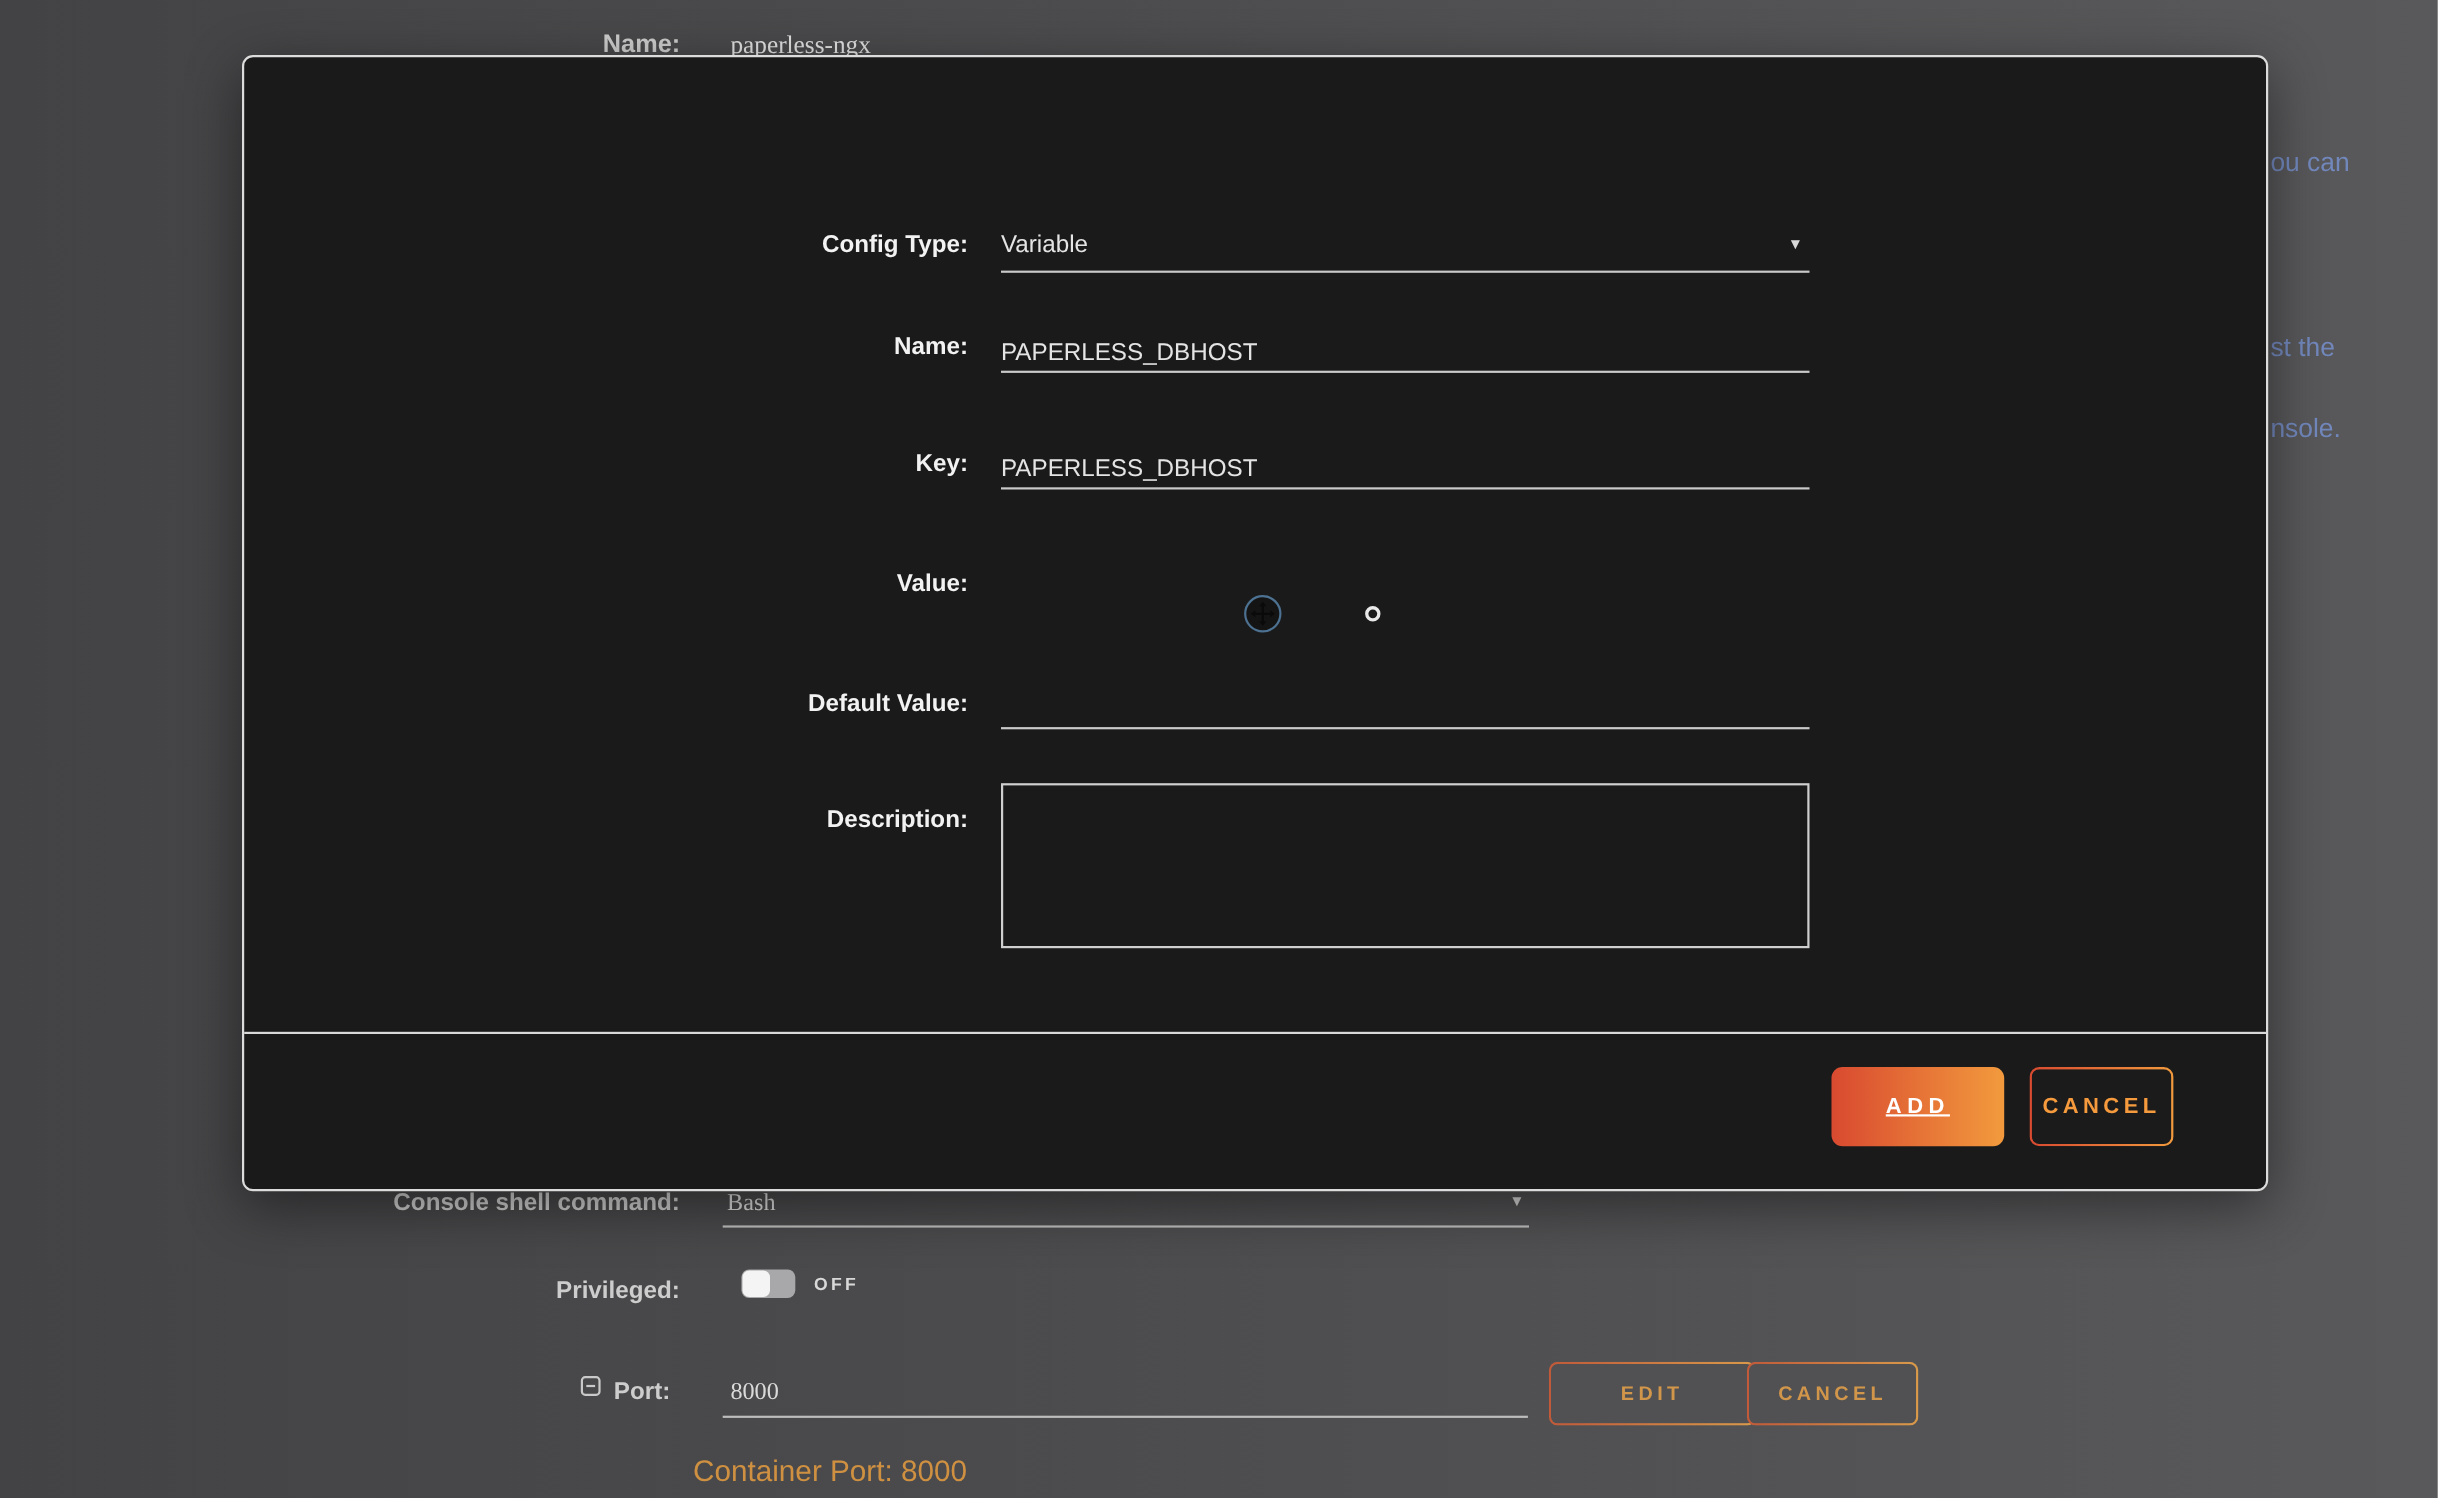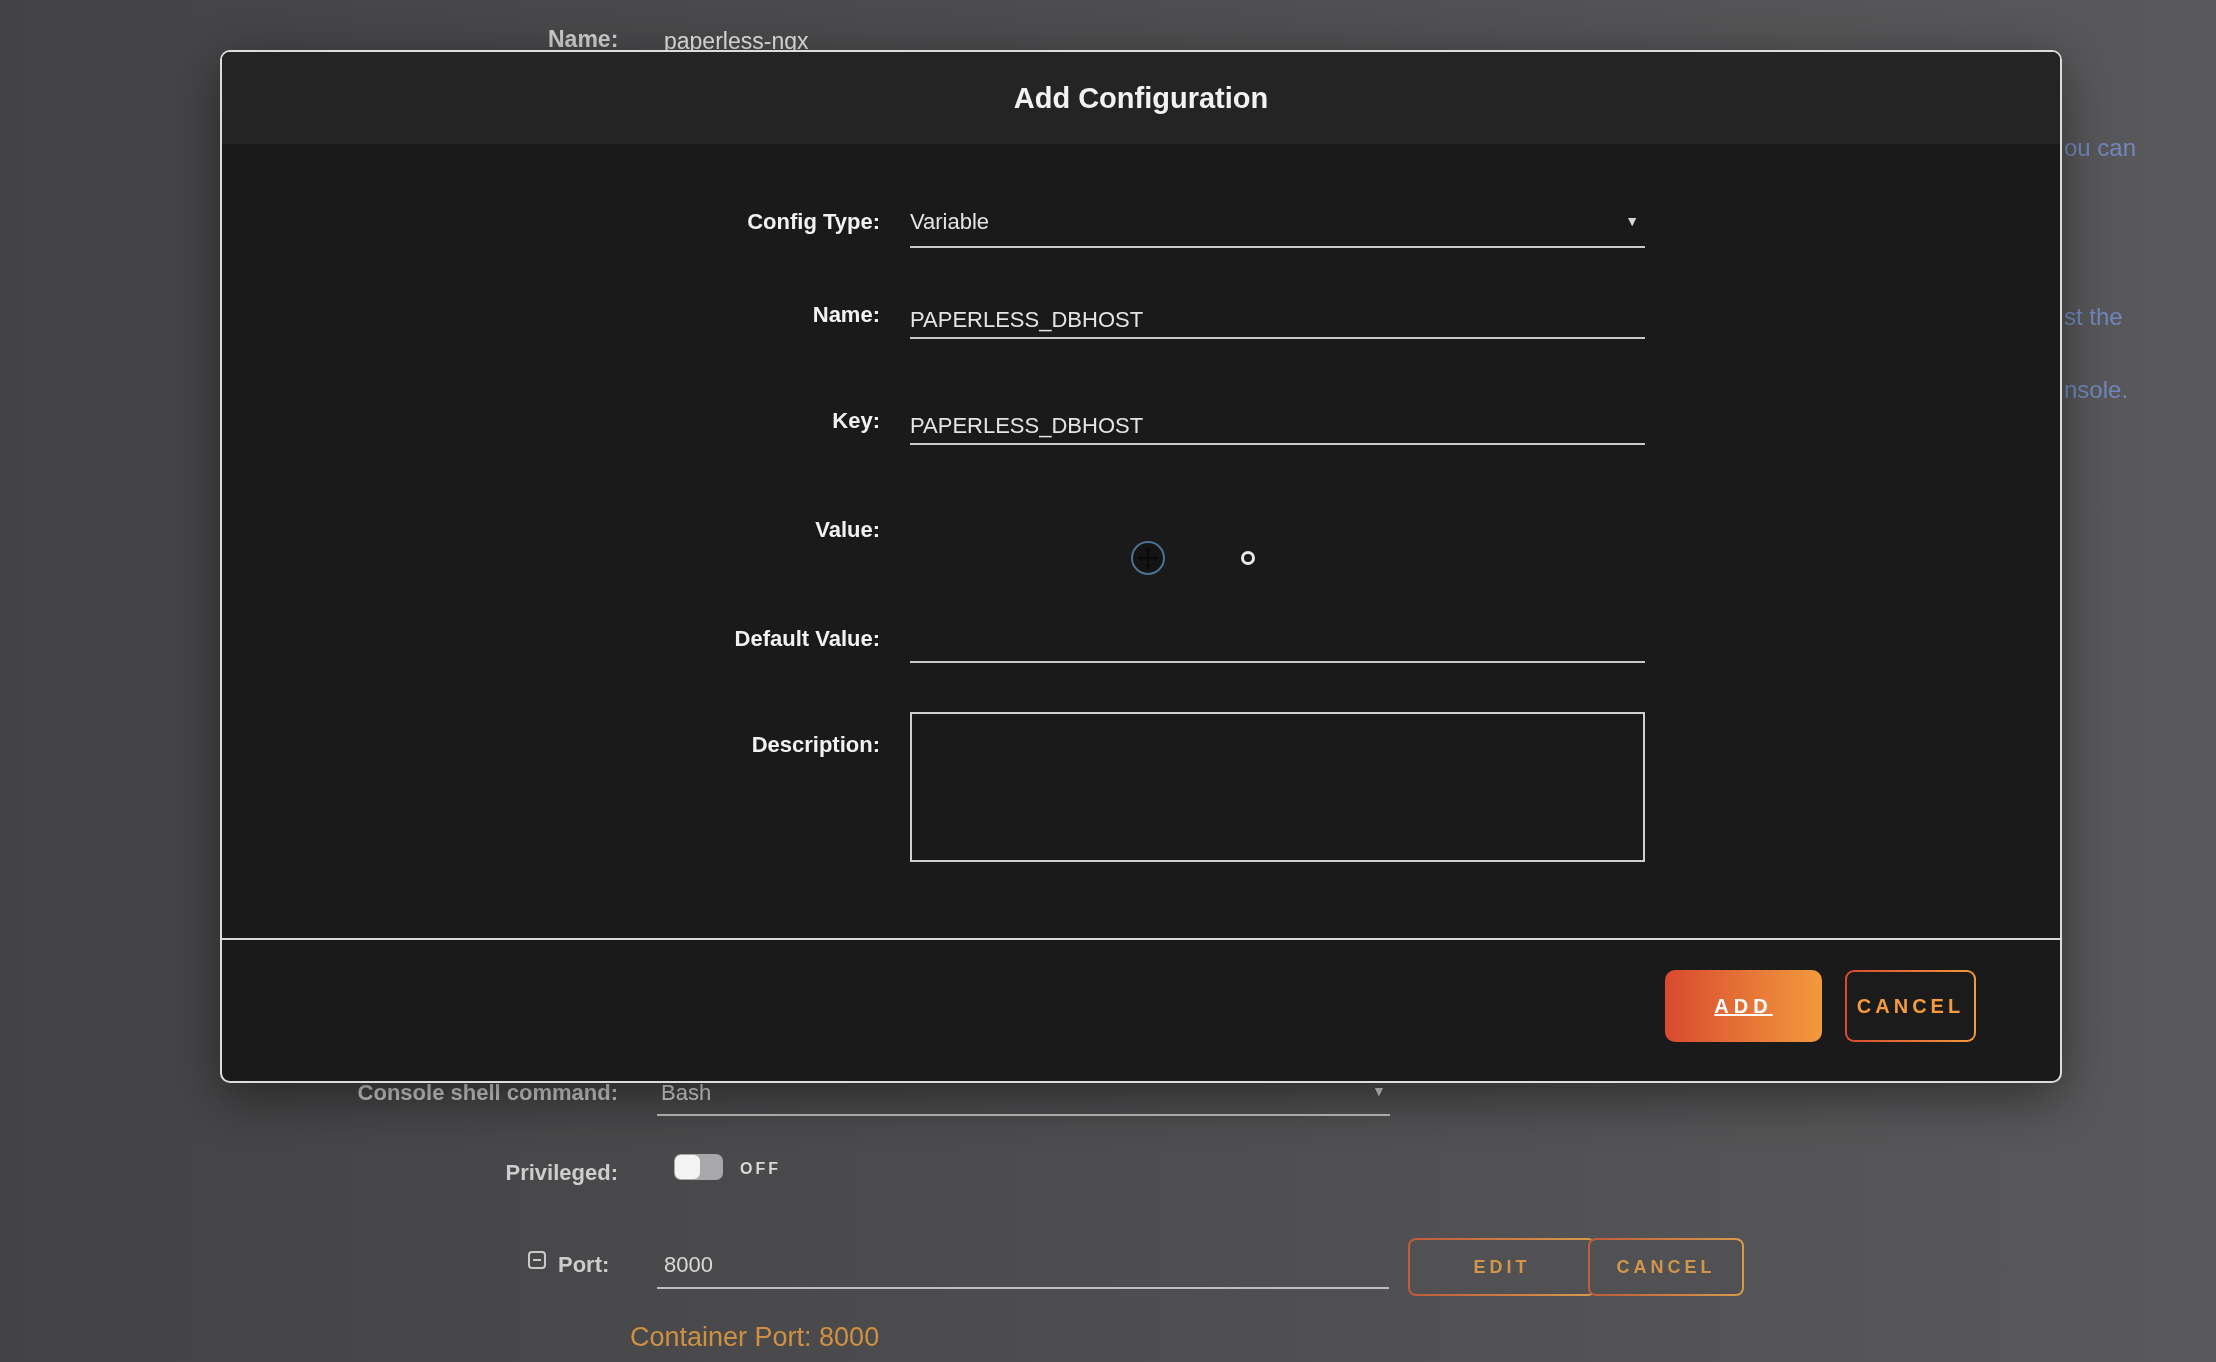--- a/index.html
+++ b/index.html
@@ -12,21 +12,21 @@
   }
   *{margin:0;padding:0;box-sizing:border-box;}
   html,body{width:2216px;height:1362px;overflow:hidden;}
   body{font-family:"Liberation Sans","DejaVu Sans",sans-serif;}
   .screen{position:relative;width:2216px;height:1362px;
     background:linear-gradient(90deg,var(--page-bg-left) 0%,#4c4c4e 45%,var(--page-bg-right) 100%);}
   .abs{position:absolute;}
 
   
   .bg-label{font-weight:bold;font-size:22px;color:var(--dim-label);white-space:nowrap;}
-  .bg-value{font-size:22px;color:#dadada;white-space:nowrap;}
+  .bg-value{font-size:22px;color:#dadada;white-space:nowrap;font-family:Liberation Serif, serif;}
   .bg-underline{height:2px;background:var(--dim-line);}
   .bg-caret{font-size:14px;color:#d4d4d4;}
   .blue-frag{font-size:24px;color:var(--link-blue);white-space:nowrap;}
 
   .name-label{left:548px;top:26px;font-size:23px;}
   .name-value{left:664px;top:28px;font-size:23px;color:#e2e2e2;}
 
   .frag-1{left:2064px;top:134px;}
   .frag-2{left:1944px;top:170px;}
   .frag-3{left:2064px;top:303px;}
@@ -129,23 +129,20 @@
 
   <div class="abs port-collapse"></div>
   <span class="abs bg-label port-label">Port:</span>
   <span class="abs bg-value port-value">8000</span>
   <div class="abs bg-underline port-line"></div>
   <div class="abs ghost-btn edit-btn">EDIT</div>
   <div class="abs ghost-btn remove-btn">CANCEL</div>
   <span class="abs port-note">Container Port: 8000</span>
 
   <div class="abs modal">
-    <div class="modal-header">
-      <span class="modal-title">Add Configuration</span>
-    </div>
 
     <span class="f-label lbl-config">Config Type:</span>
     <div class="f-control ctl-config">
       <span class="f-text">Variable</span>
       <span class="select-caret">▼</span>
     </div>
 
     <span class="f-label lbl-name">Name:</span>
     <div class="f-control ctl-name" style="border-bottom:none;">
       <input class="f-input" style="border-bottom: 2px solid var(--field-line);" value="PAPERLESS_DBHOST">

